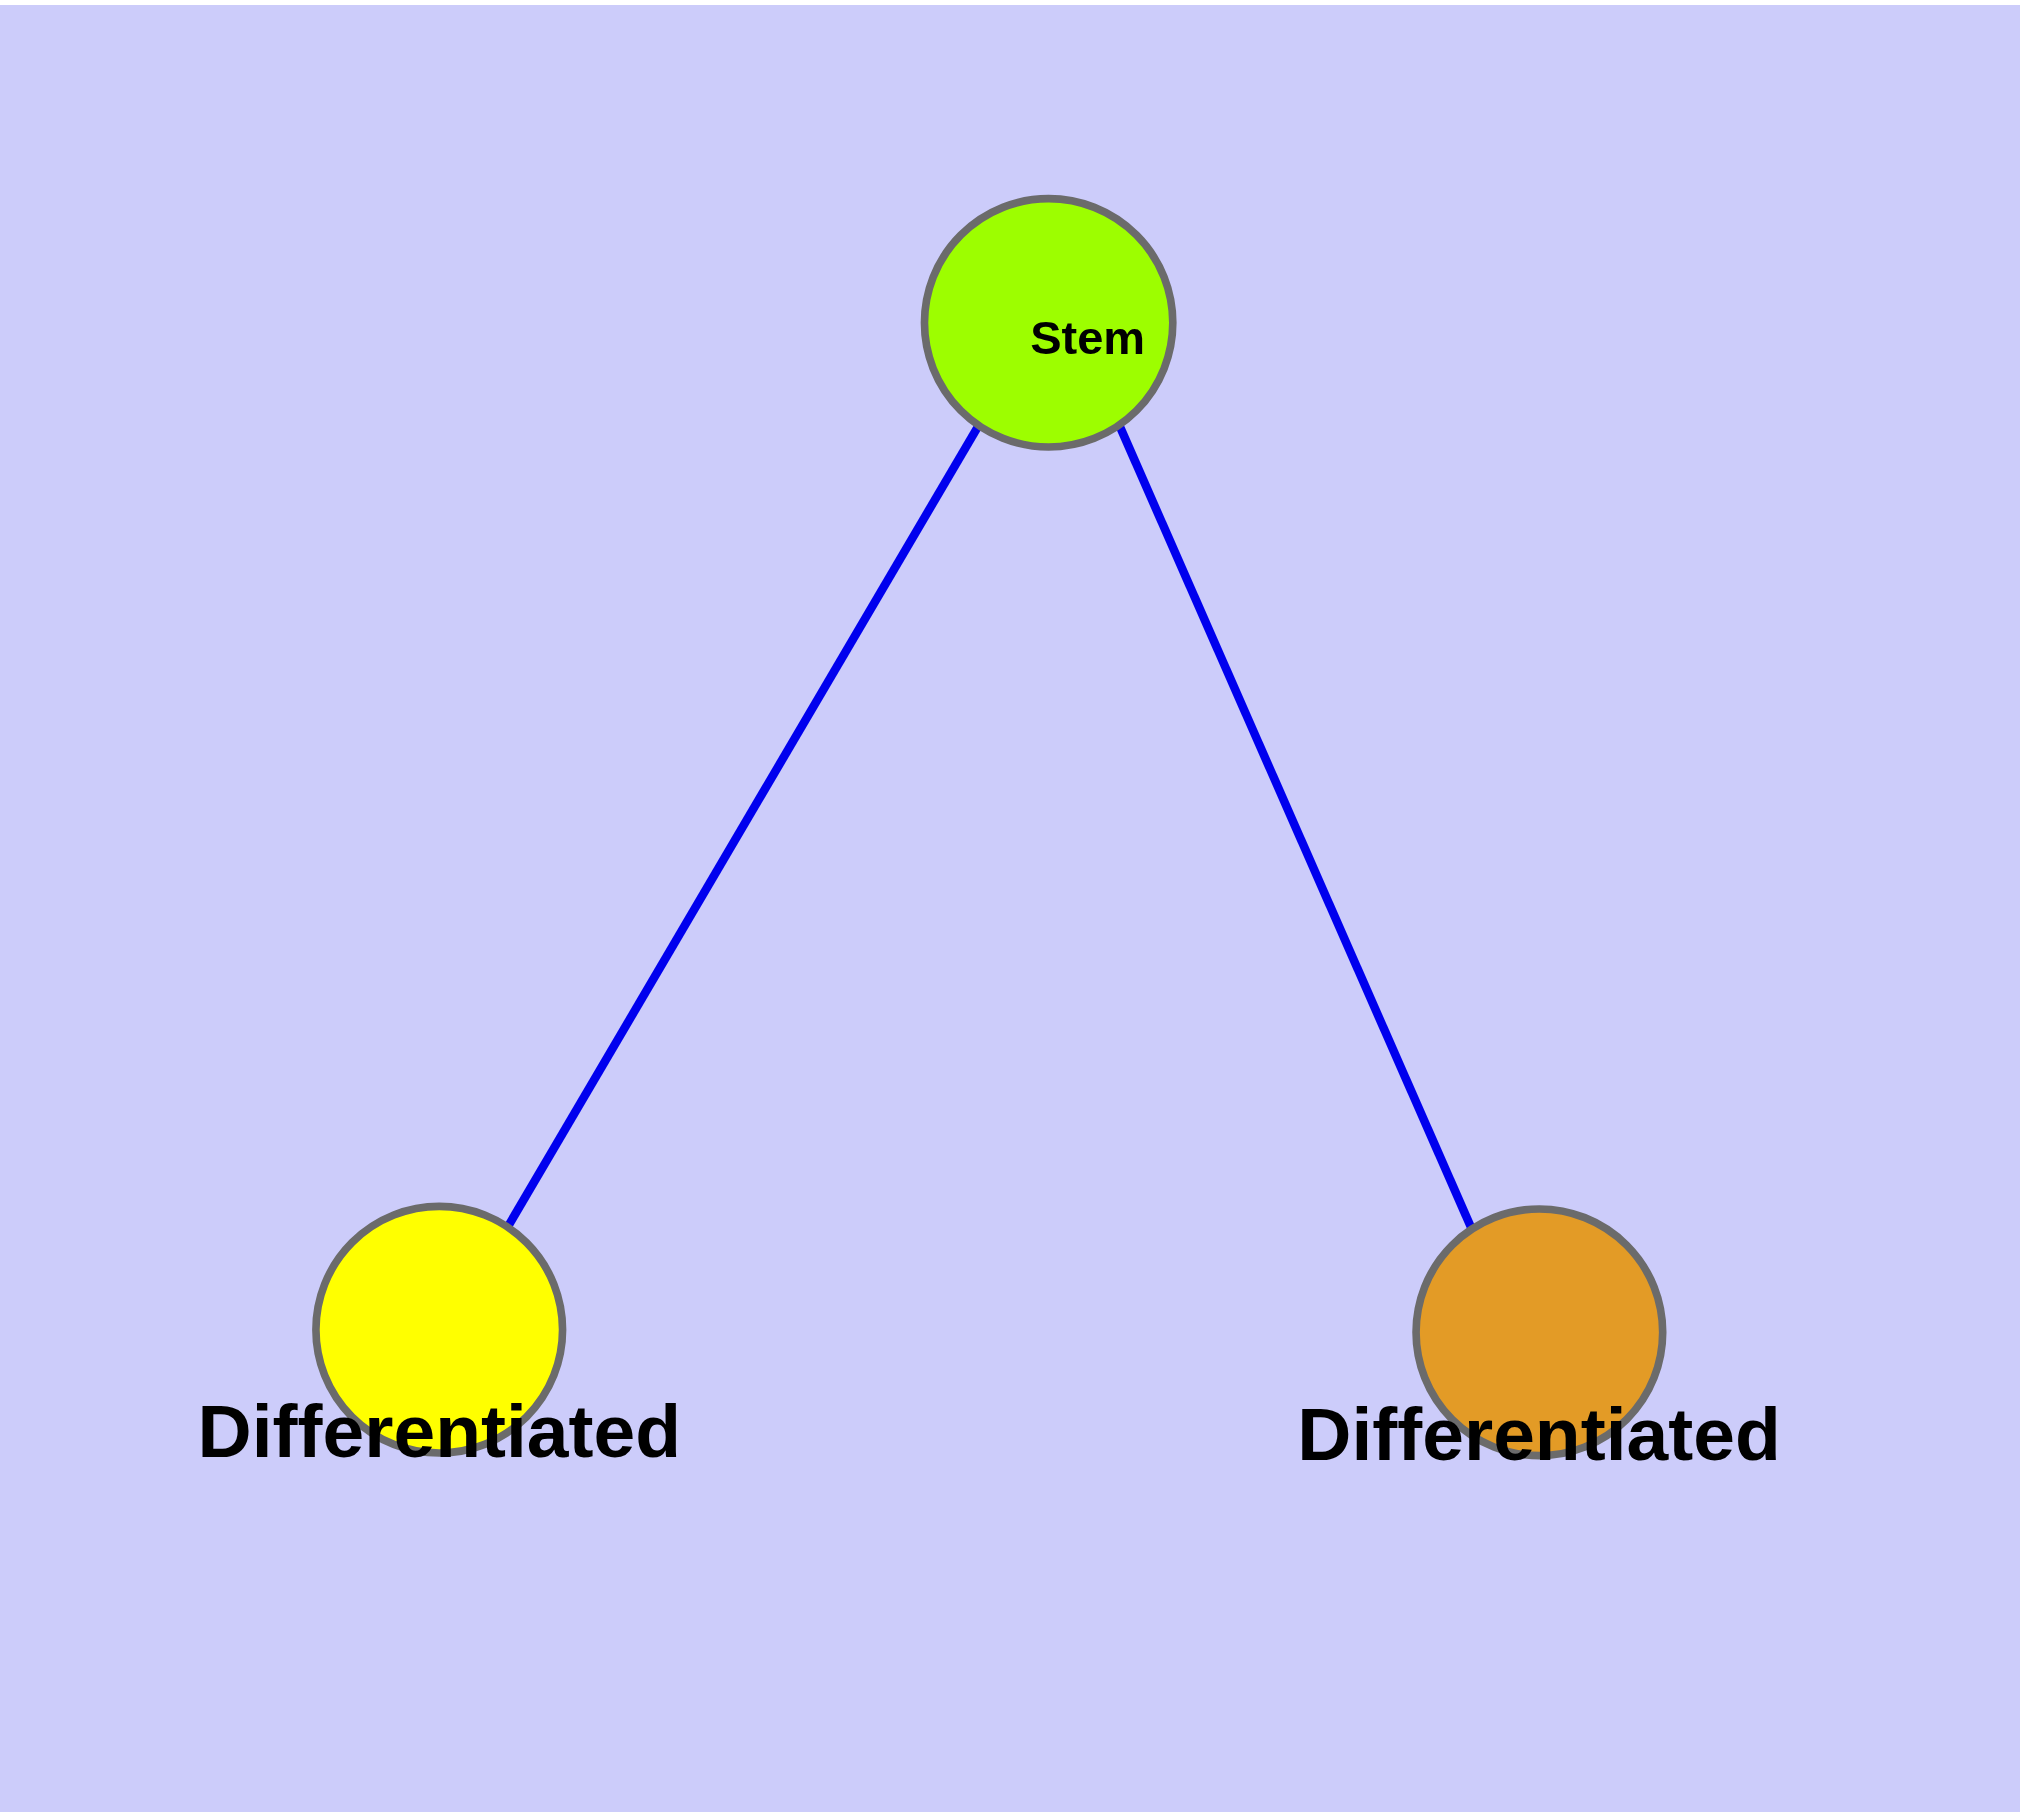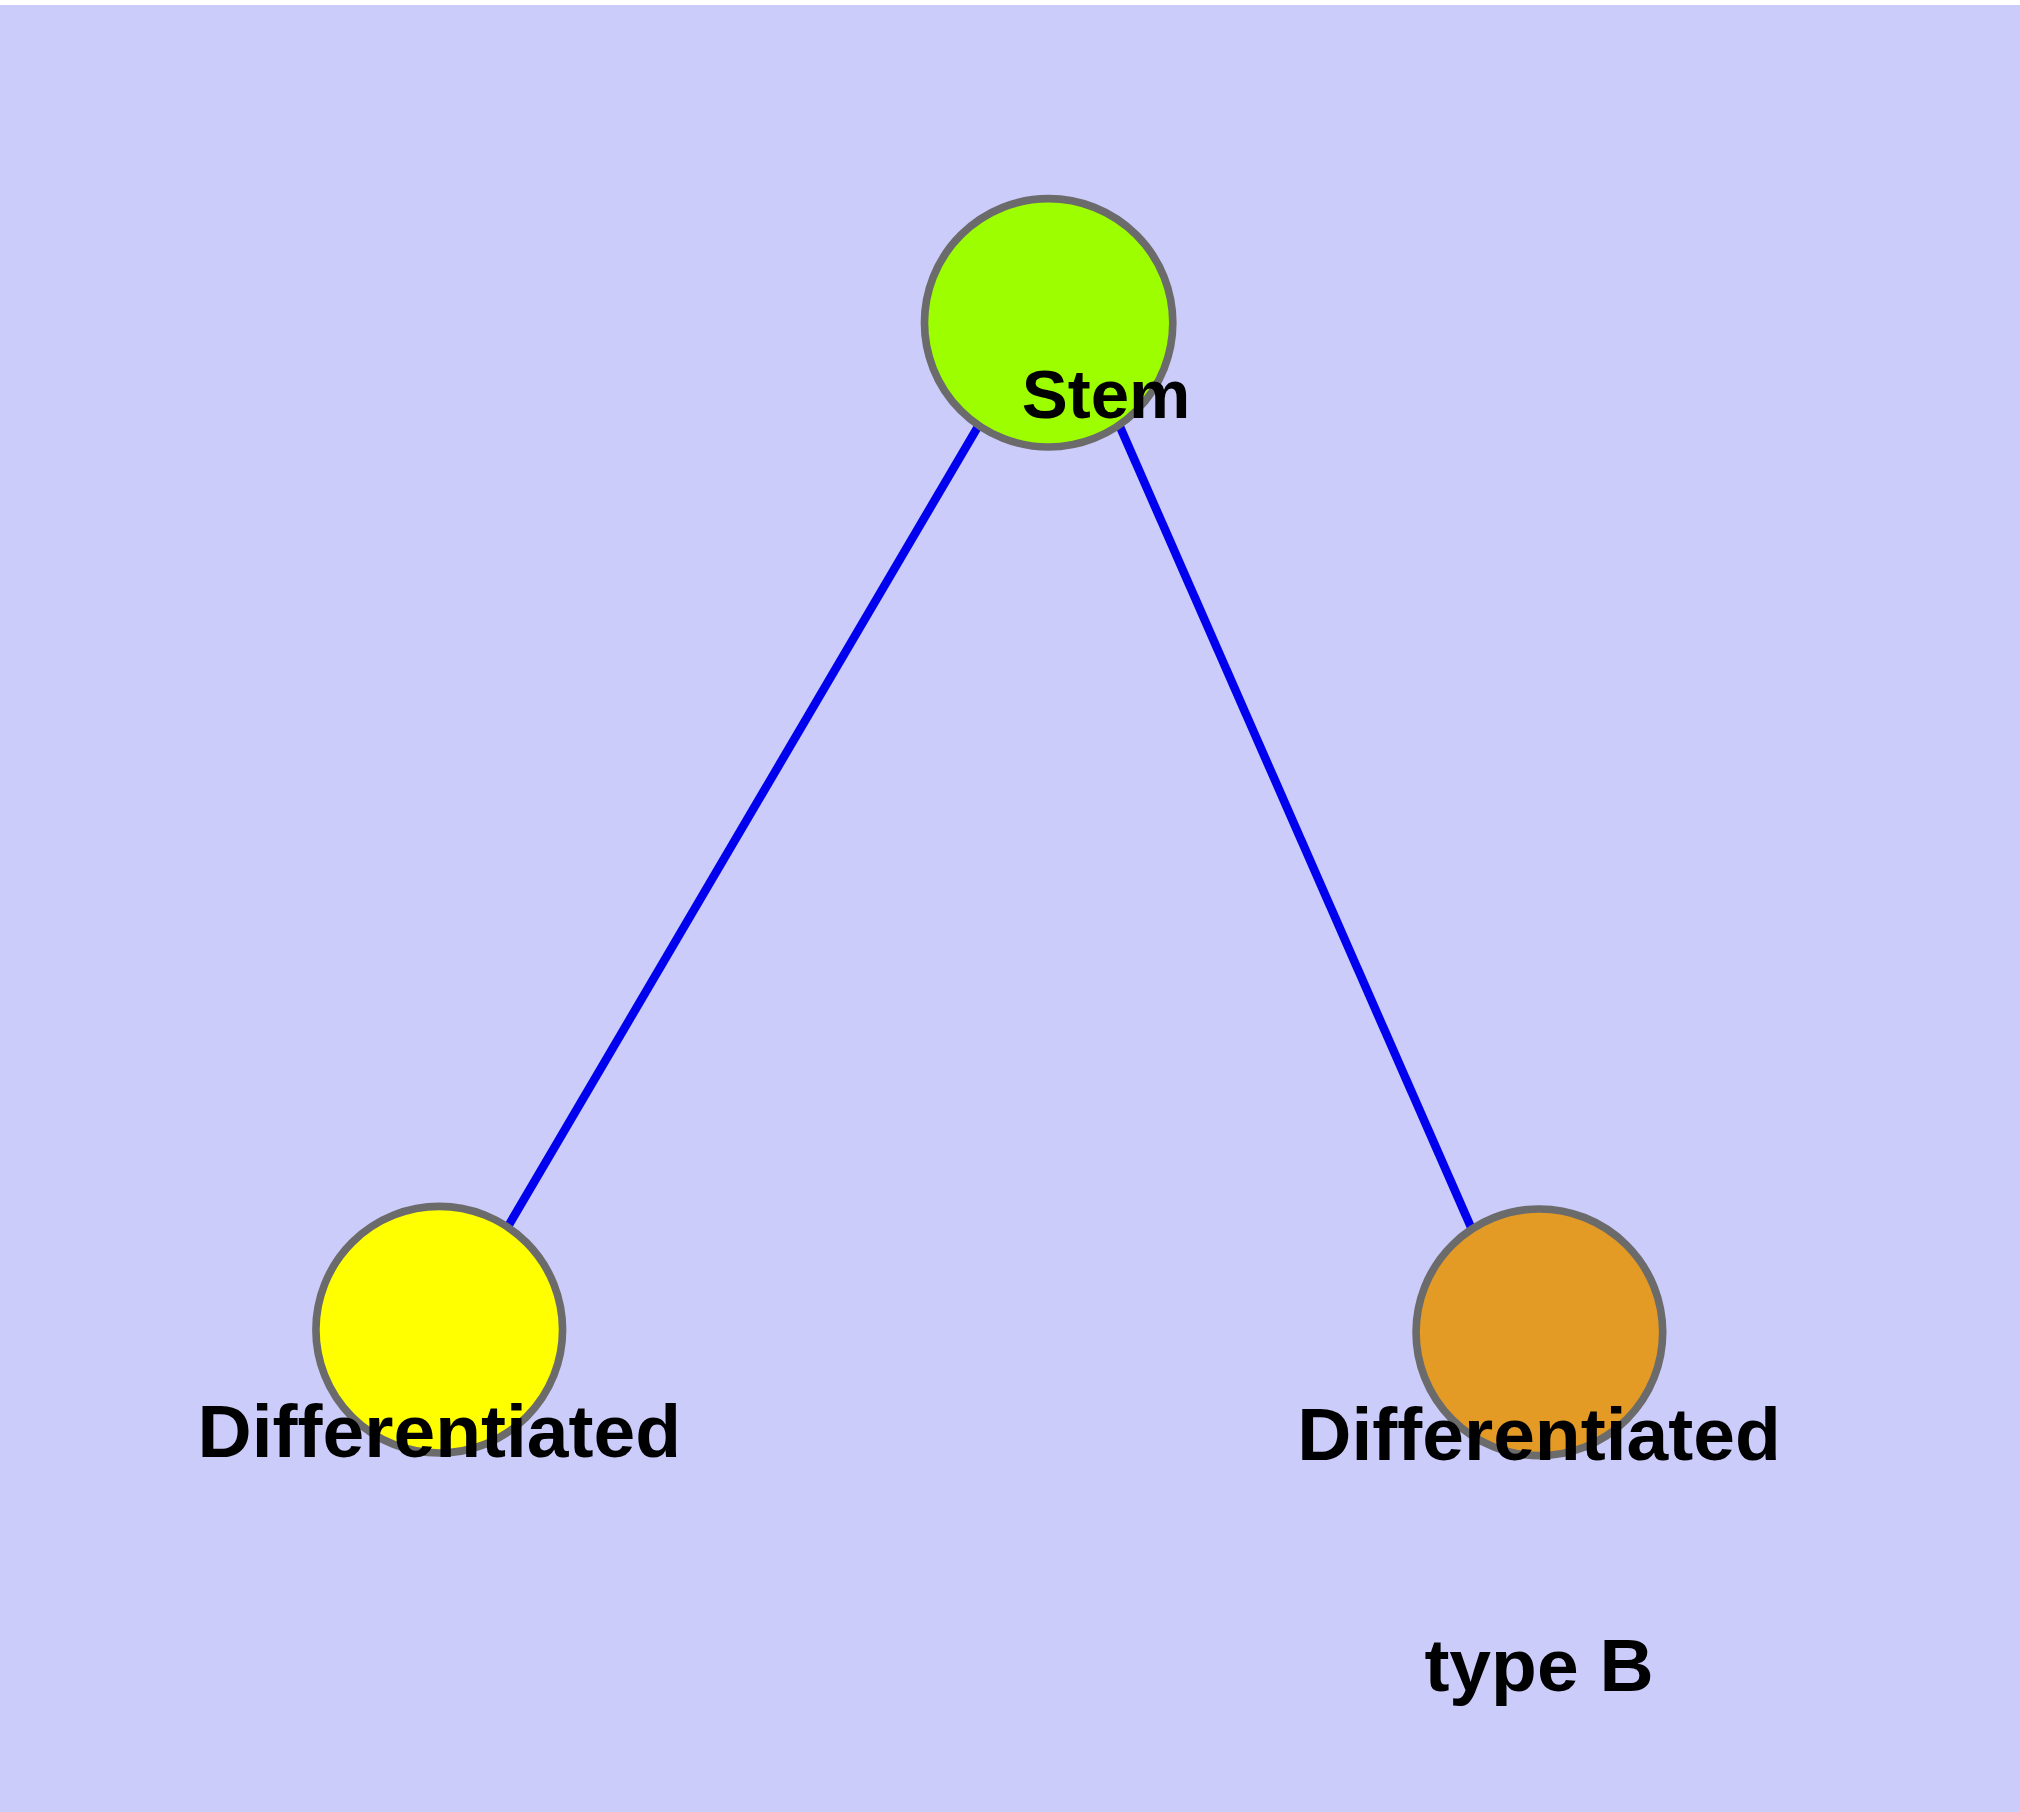--- a/index.html
+++ b/index.html
@@ -35,24 +35,24 @@
     position: absolute;
     text-align: center;
     color: #000000;
     font-weight: bold;
     line-height: 1.03;
     white-space: pre;
     pointer-events: none;
     -webkit-font-smoothing: antialiased;
   }
   #label-stem {
-    font-size: 69px;
+    font-size: 47px;
     width: 509px;
     left: 794px;
-    top: 283px;
+    top: 260px;
   }
   #label-a {
     font-size: 75px;
     width: 848px;
     left: 15.3px;
     top: 1233px;
   }
   #label-b {
     font-size: 75px;
     width: 848px;
@@ -84,18 +84,17 @@
     <div class="node-label" id="label-stem">
       <span>Stem</span>
     </div>
 
     <div class="node-label" id="label-a">
       <div>Differentiated</div>
     </div>
 
     <div class="node-label" id="label-b">
       <div>Differentiated</div>
-      <div>type B</div>
     </div>
 
   </div>
 </div>
 
 
 </body></html>

